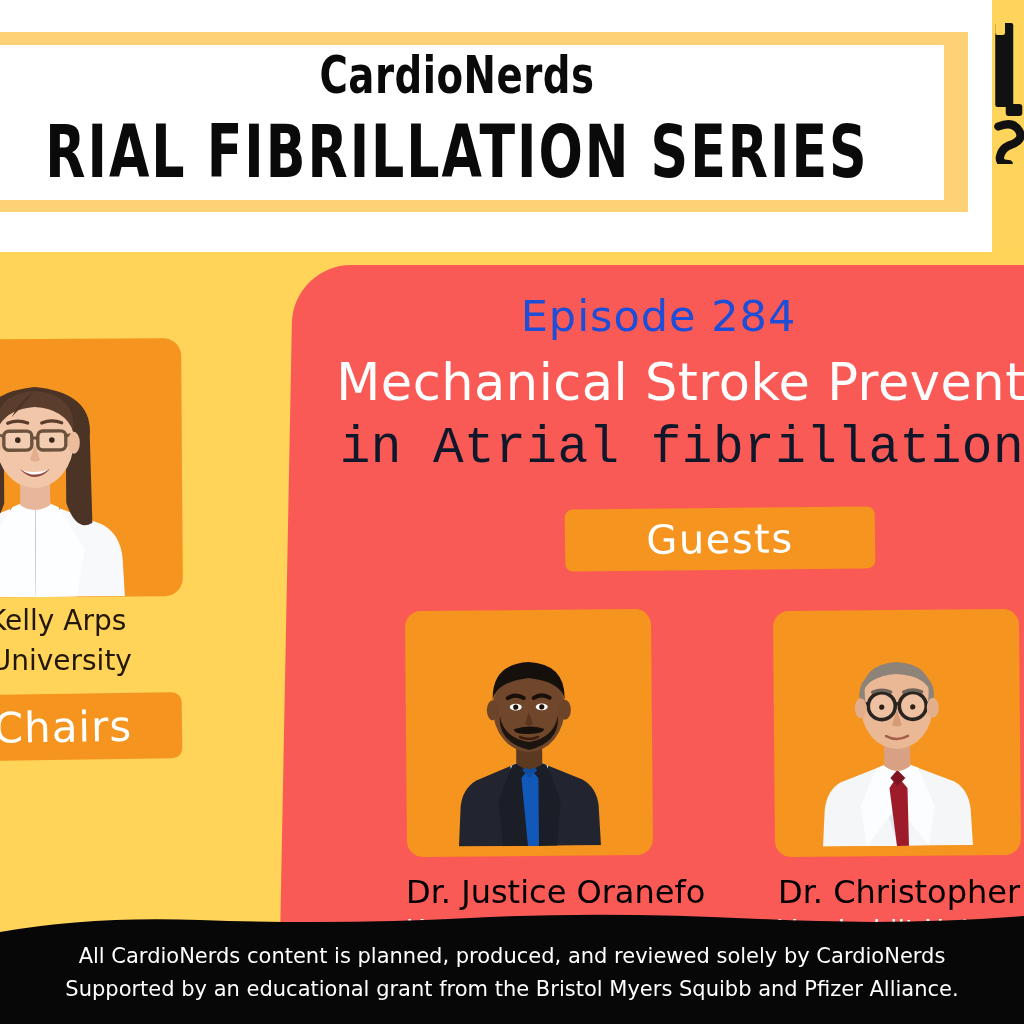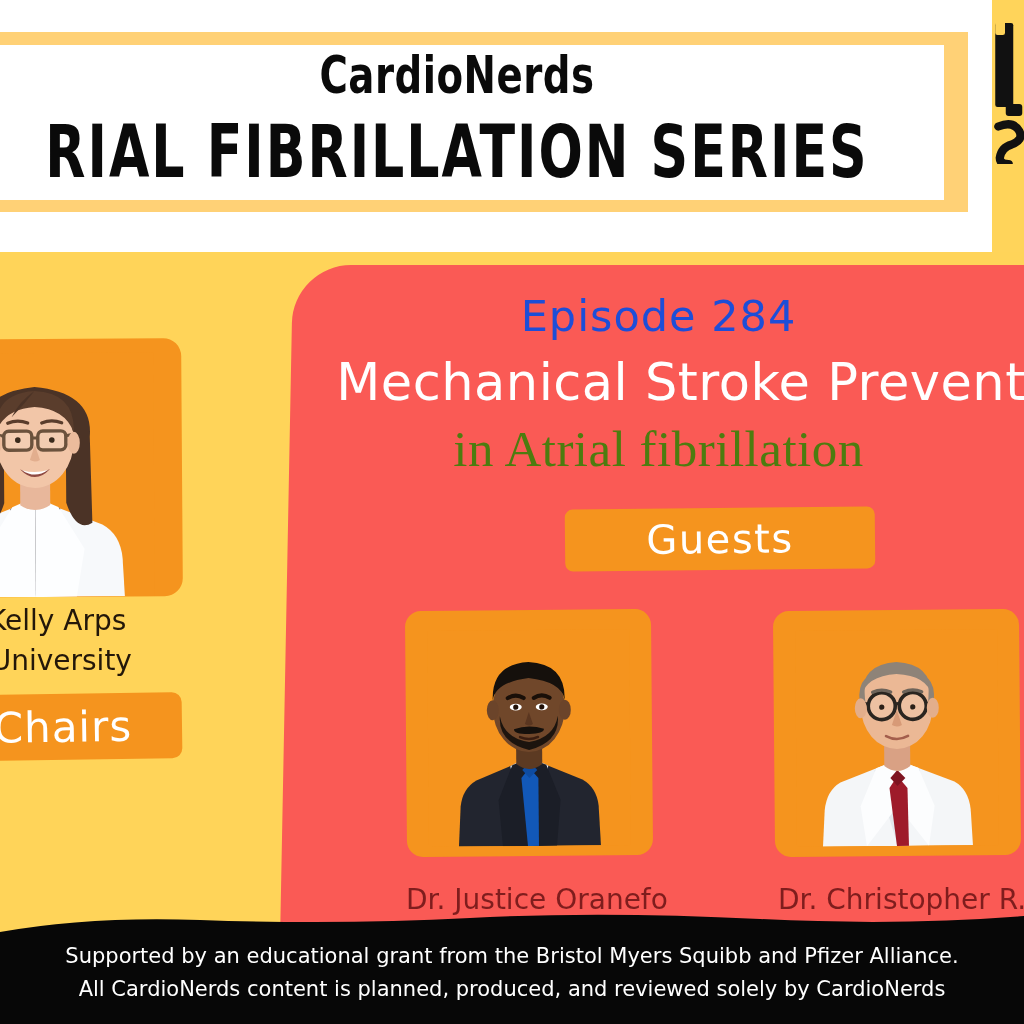--- a/index.html
+++ b/index.html
@@ -148,24 +148,24 @@
     font-size: 51px;
     color: #FFFFFF;
     letter-spacing: 0.5px;
     white-space: nowrap;
   }
   .title-line2 {
     position: absolute;
     left: 0;
     top: 155px;
     width: 731px;
-    text-align: center;
-    font-family: Liberation Serif, serif;
+    text-align: right;
+    font-family: Liberation Mono, monospace;
     font-size: 51px;
-    color: #4d7c0f;
+    color: #0f172a;
     letter-spacing: 0.5px;
     white-space: nowrap;
   }
 
   
   .guests-banner {
     position: absolute;
     left: 272px;
     top: 243px;
     width: 310px;
@@ -206,25 +206,25 @@
     position: absolute;
     left: 22px;
     top: 20px;
     width: 202px;
     height: 216px;
     overflow: hidden;
     background: #F5941E;
   }
 
   .guest-name {
-    margin-top: 26px;
-    text-align: center;
-    font-family: "DejaVu Sans", sans-serif;
-    font-size: 28px;
-    color: #7f1d1d;
+    margin-top: 16px;
+    text-align: center;
+    font-family: "DejaVu Sans", sans-serif;
+    font-size: 32px;
+    color: #000000;
     white-space: nowrap;
     line-height: 1.28;
   }
   .guest-affil {
     text-align: center;
     font-family: "DejaVu Sans", sans-serif;
     font-size: 27px;
     color: #FFFFFF;
     white-space: nowrap;
     line-height: 1.28;
@@ -519,18 +519,18 @@
       <rect x="16" y="120" width="22" height="16" rx="4" fill="#111111"></rect>
       <path d="M6 150 Q26 142 34 156 Q40 168 24 174 Q10 178 8 192 Q8 200 20 200" stroke="#111111" stroke-width="11" fill="none" stroke-linecap="round"></path>
     </svg>
   </div>
 
   <div class="footer">
     <svg class="footer-wave" width="1024" height="34" viewBox="0 0 1024 34" preserveAspectRatio="none">
       <path d="M0 34 L0 22 Q90 6 200 10 Q340 15 470 8 Q600 1 760 9 Q900 16 1024 6 L1024 34 Z" fill="#070707"></path>
     </svg>
     <div class="footer-text">
+      <div>All CardioNerds content is planned, produced, and reviewed solely by CardioNerds</div>
       <div>Supported by an educational grant from the Bristol Myers Squibb and Pfizer Alliance.</div>
-      <div>All CardioNerds content is planned, produced, and reviewed solely by CardioNerds</div>
     </div>
   </div>
 
 </div>
 
 </body></html>

